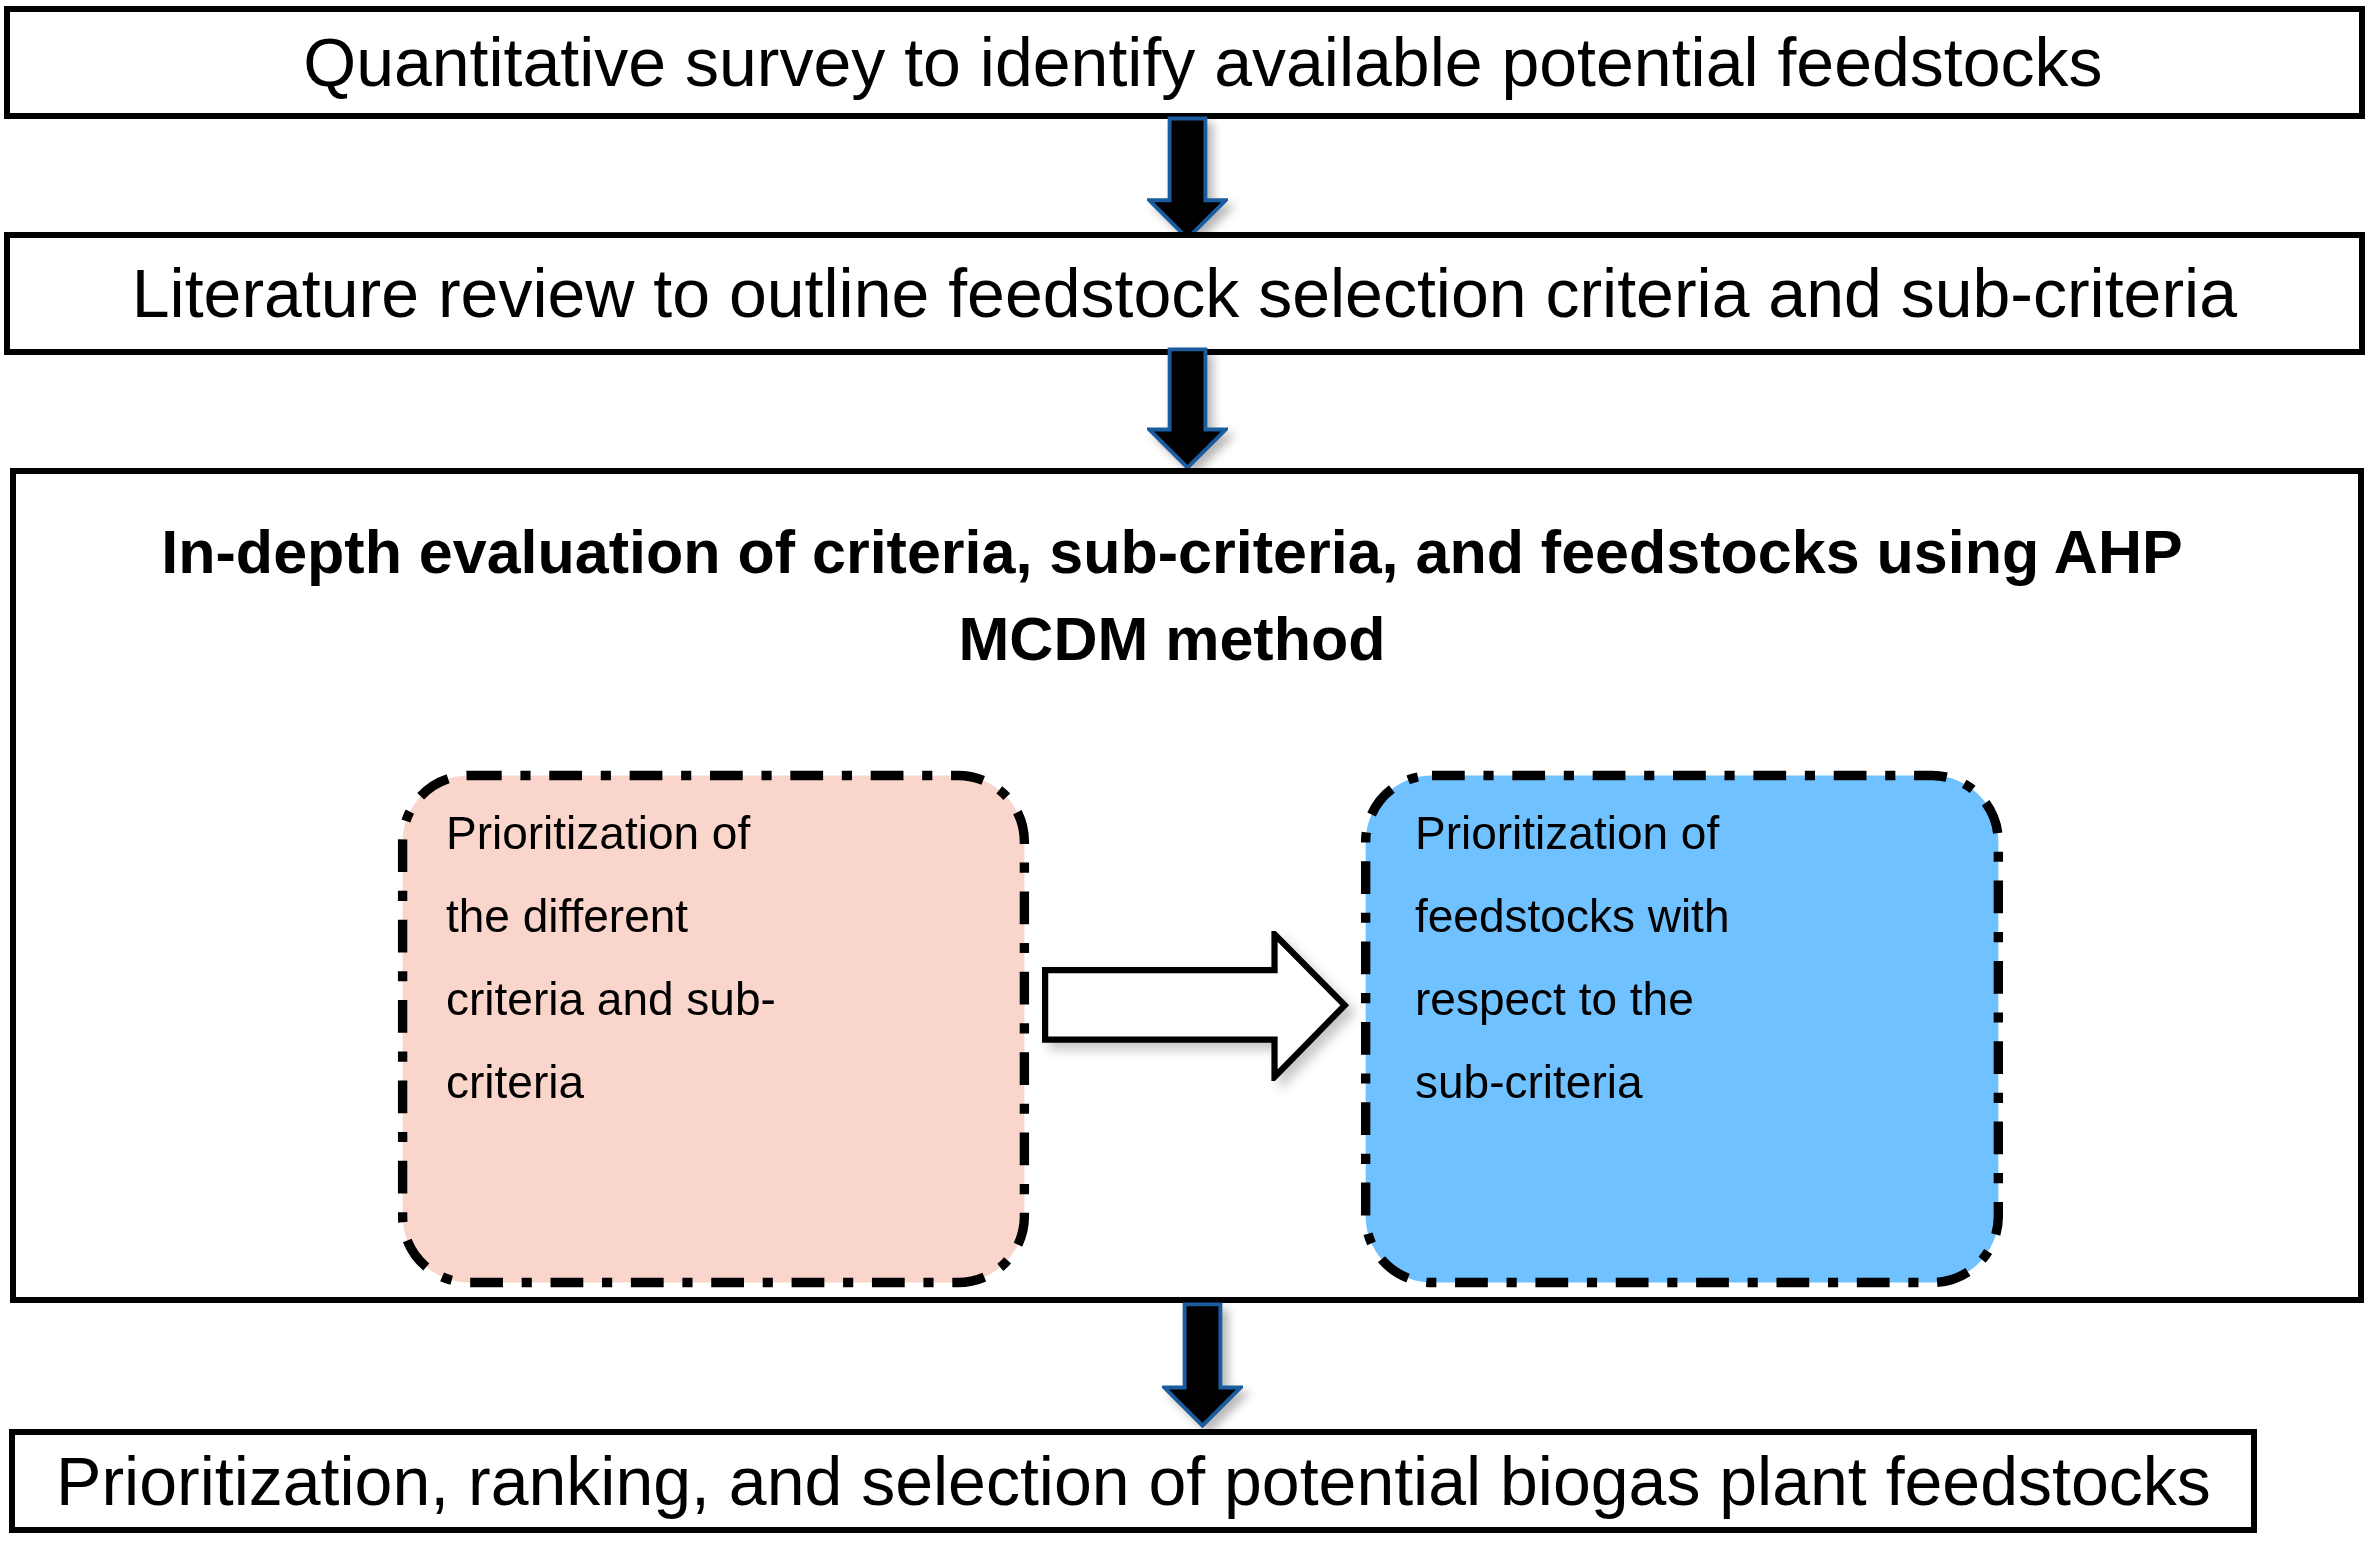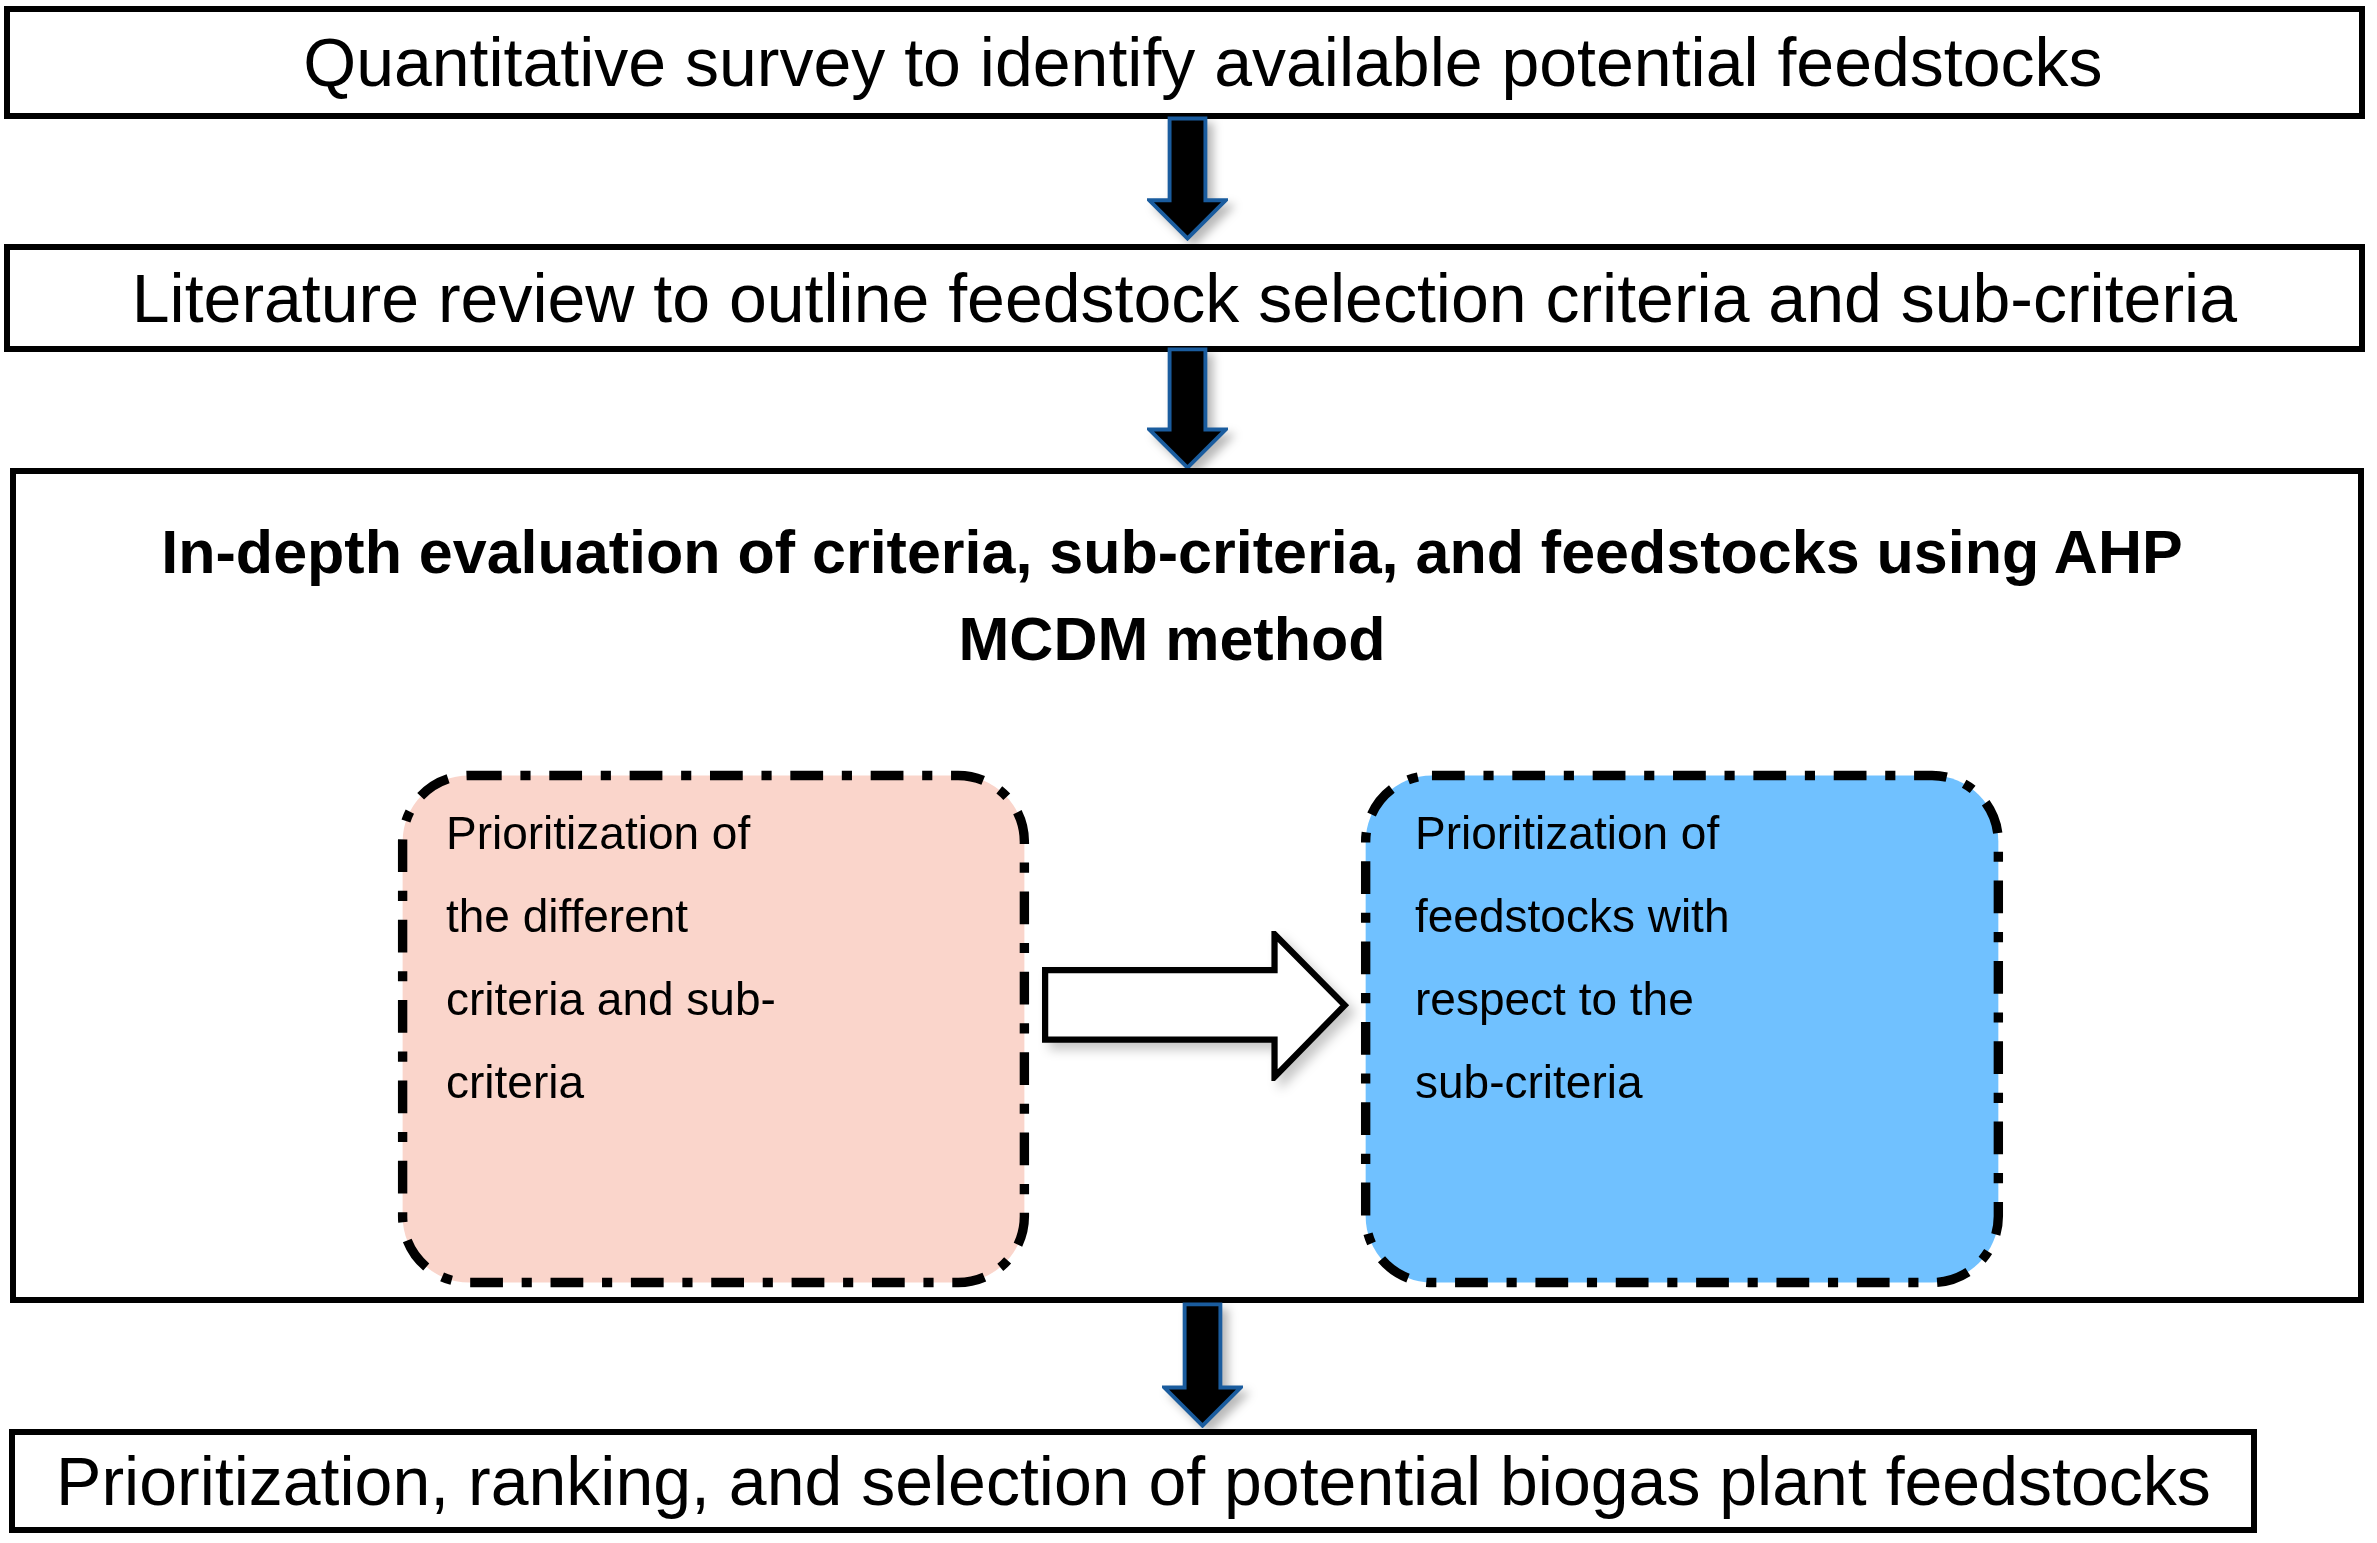--- a/index.html
+++ b/index.html
@@ -12,21 +12,21 @@
     overflow:hidden;
   }
   .rect-box{
     position:absolute;
     border:6.2px solid #000000;
     box-sizing:border-box;
     background:#ffffff;
     display:flex;align-items:center;justify-content:center;
   }
   #box-survey    {left:3.9px;  top:6.2px;    width:2361px; height:113px;padding-left:37px;}
-  #box-literature{left:3.9px;  top:244px;  width:2361px; height:108px;justify-content:center;}
+  #box-literature{left:3.9px;  top:232px;  width:2361px; height:123px;justify-content:center;}
   #box-evaluation{left:10px; top:468px;  width:2354px; height:835px;}
   #box-result    {left:9.4px; top:1429px; width:2248px; height:104px;}
   .box-label{
     font-size:68px;
     white-space:nowrap;
     line-height:1.1;
   }
   .evaluation-title{
     position:absolute;
     left:10px; top:509px; width:2324px;

